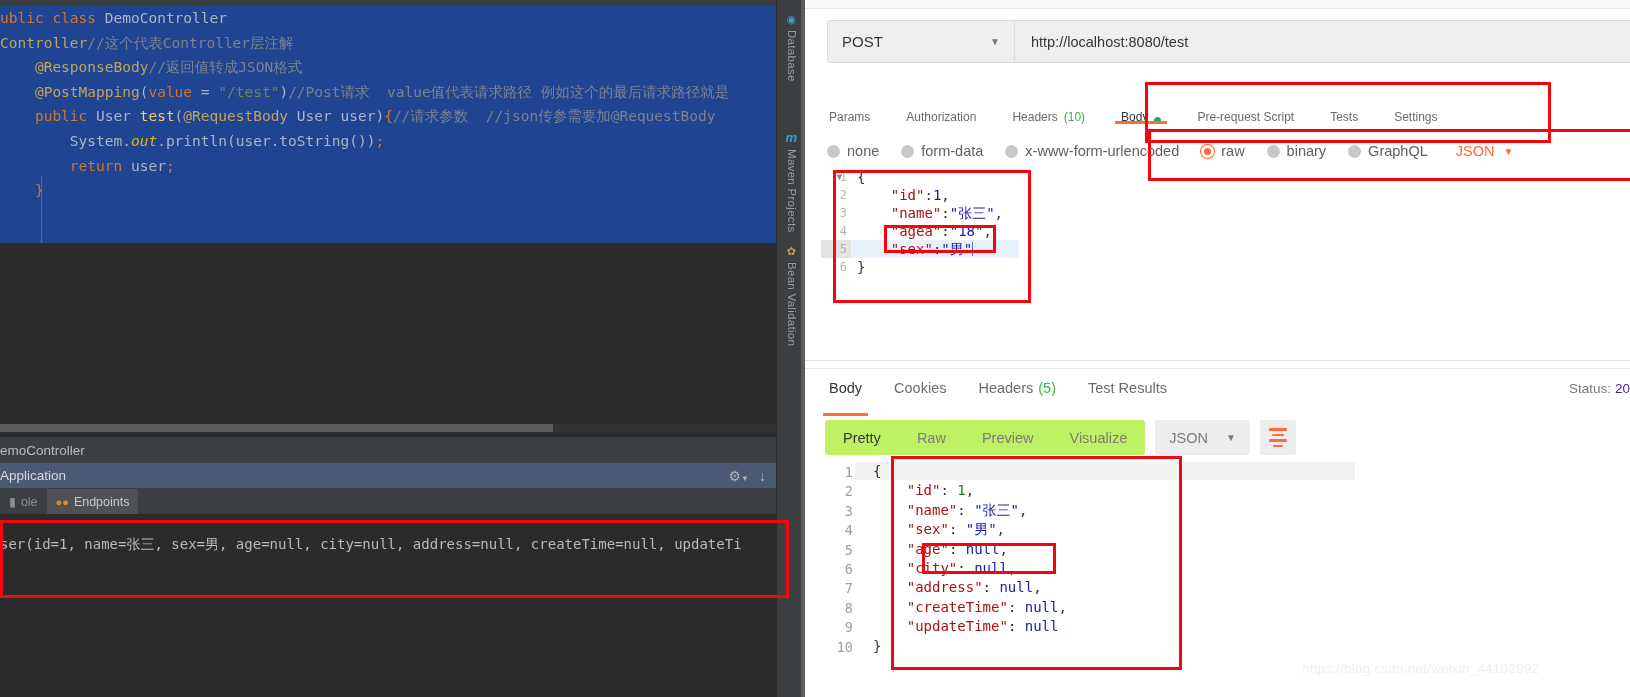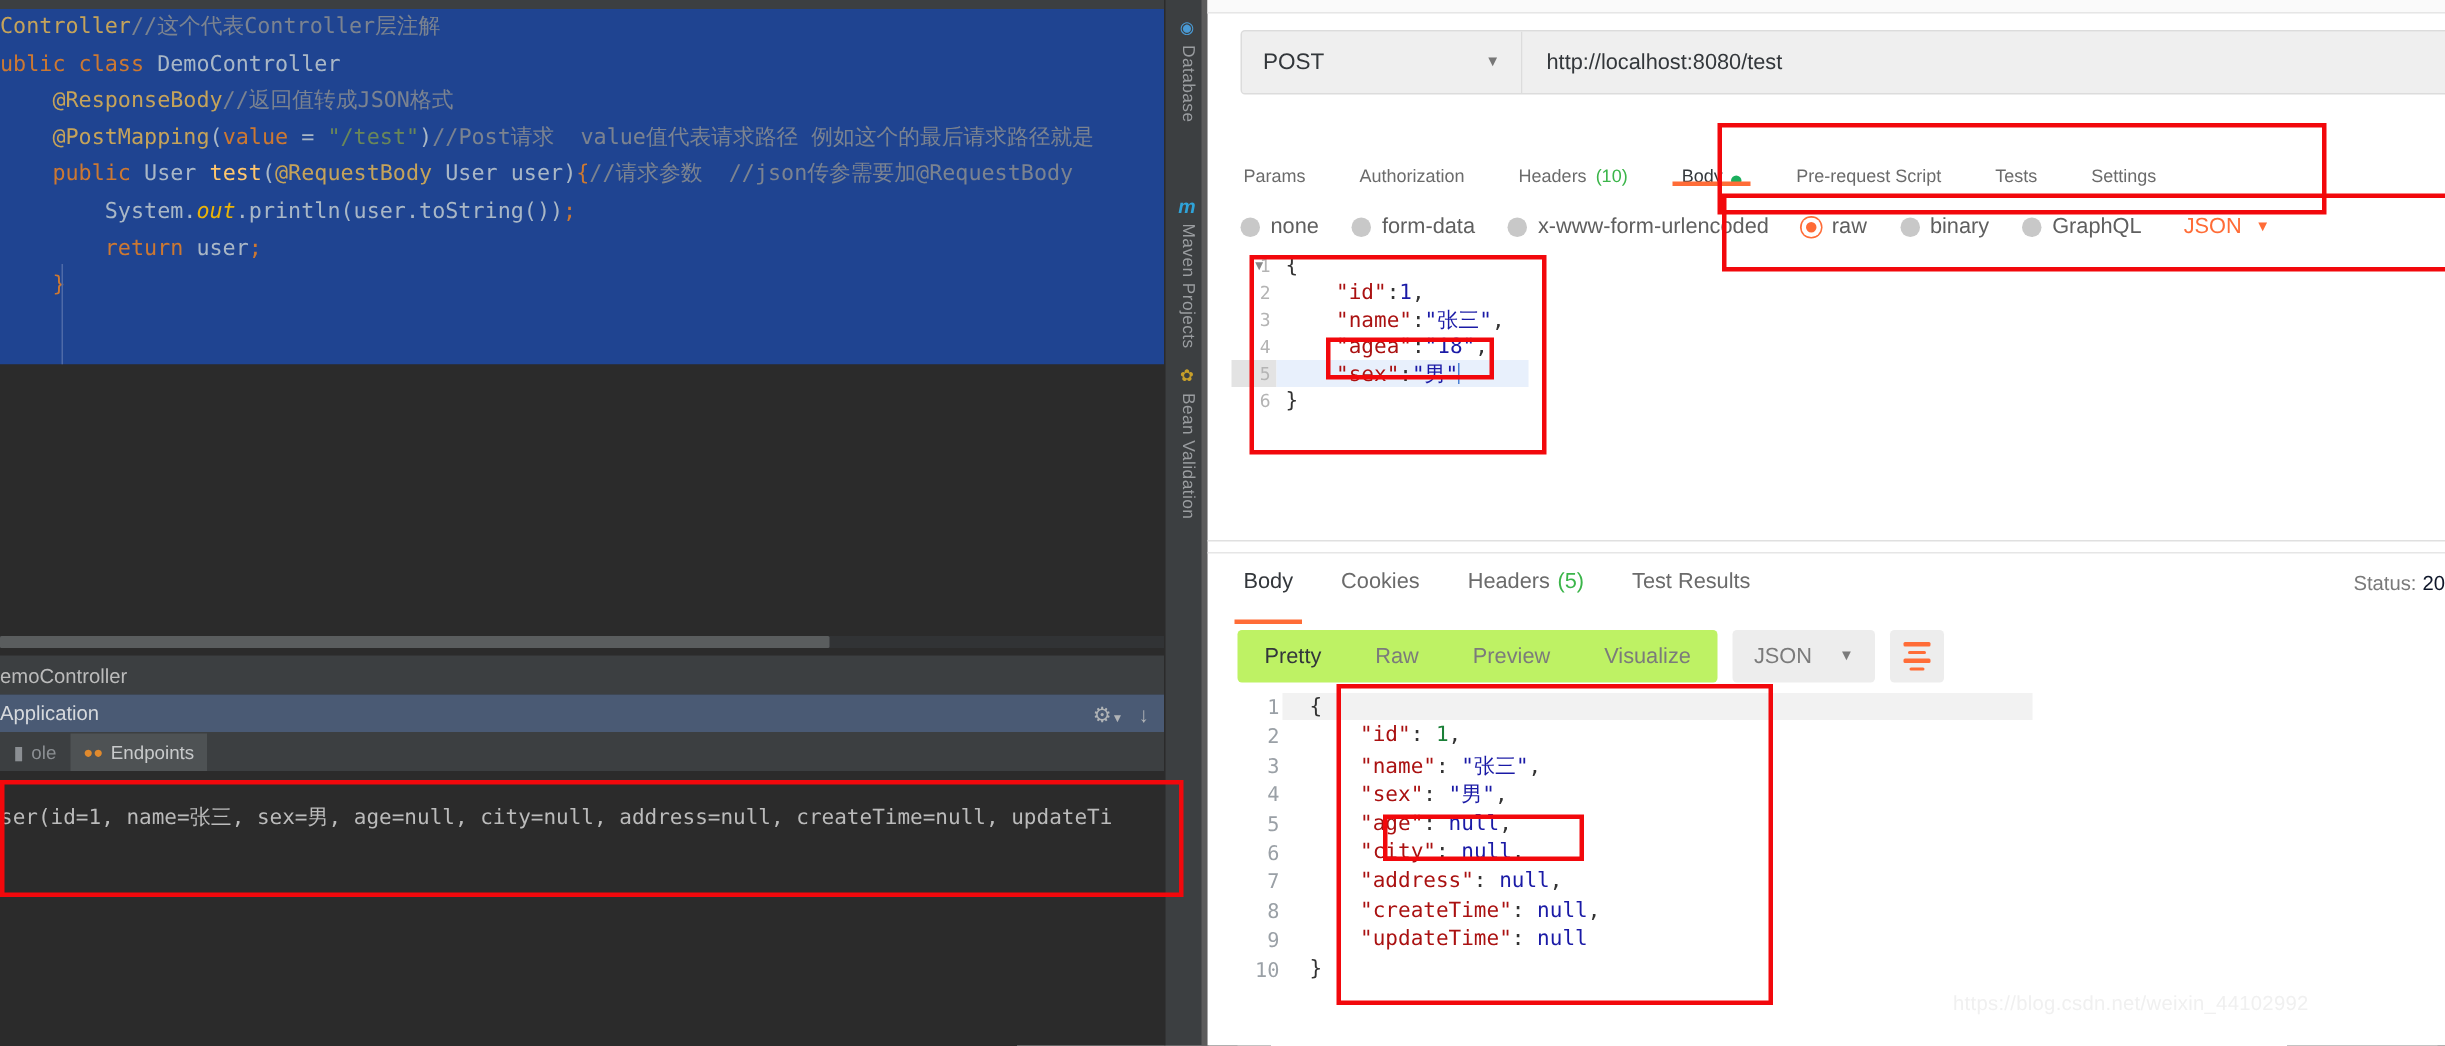--- a/index.html
+++ b/index.html
@@ -117,21 +117,21 @@
   
   #pm-split{position:absolute;left:0;top:360px;width:825px;height:1px;background:#e0e0e0;}
   #pm-split2{position:absolute;left:0;top:368px;width:825px;height:1px;background:#e6e6e6;}
 
   
   #res-tabs{position:absolute;left:8px;top:372px;height:32px;display:flex;align-items:center;}
   .restab{padding:0 16px;height:32px;display:flex;align-items:center;gap:5px;font-size:14.5px;color:#6b6b6b;position:relative;}
   .restab.active{color:#33373b;}
   .restab.active::after{content:"";position:absolute;left:10px;right:10px;bottom:-12px;height:3px;background:#ff6c37;}
   #status{position:absolute;right:0px;top:372px;height:32px;display:flex;align-items:center;font-size:13.5px;color:#7a7a7a;}
-  #status b{color:#0f172a;font-weight:400;margin-left:4px;}
+  #status b{color:#4c1d95;font-weight:400;margin-left:4px;}
 
   
   #res-toolbar{position:absolute;left:20px;top:420px;height:35px;display:flex;align-items:center;gap:10px;}
   .seg{display:flex;align-items:center;height:35px;background:#bef264;border-radius:3px;overflow:hidden;}
   .segbtn{padding:0 18px;height:35px;display:flex;align-items:center;font-size:14.5px;color:#7b7b7b;}
   .segbtn.active{color:#33373b;}
   #fmt-select{display:flex;align-items:center;gap:18px;padding:0 14px;height:35px;background:#ededed;border-radius:3px;font-size:14.5px;color:#7b7b7b;}
   #wrap-btn{width:36px;height:35px;background:#ededed;border-radius:3px;display:flex;flex-direction:column;
             align-items:center;justify-content:center;gap:3px;}
   #wrap-btn i{display:block;background:#ff6c37;height:2.5px;border-radius:1px;}
@@ -161,22 +161,22 @@
 
 <div class="root">
 
   <div id="ide">
 
     <div class="ide-topstrip"></div>
 
     <div id="editor">
       <div class="indent-guide"></div>
       <div id="code-lines">
+          <div class="code-line"><span class="c-kw">ublic </span><span class="c-kw">class </span><span class="c-plain">DemoController</span></div>
           <div class="code-line"><span class="c-ann">Controller</span><span class="c-cmt">//这个代表Controller层注解</span></div>
-          <div class="code-line"><span class="c-kw">ublic </span><span class="c-kw">class </span><span class="c-plain">DemoController</span></div>
           <div class="code-line"><span class="c-plain"></span></div>
           <div class="code-line"><span class="c-ann">    @ResponseBody</span><span class="c-cmt">//返回值转成JSON格式</span></div>
           <div class="code-line"><span class="c-ann">    @PostMapping</span><span class="c-plain">(</span><span class="c-kw">value</span><span class="c-plain"> = </span><span class="c-str">"/test"</span><span class="c-plain">)</span><span class="c-cmt">//Post请求  value值代表请求路径 例如这个的最后请求路径就是</span></div>
           <div class="code-line"><span class="c-kw">    public </span><span class="c-plain">User </span><span class="c-fn">test</span><span class="c-plain">(</span><span class="c-ann">@RequestBody</span><span class="c-plain"> User user</span><span class="c-plain">)</span><span class="c-kw">{</span><span class="c-cmt">//请求参数  //json传参需要加@RequestBody</span></div>
           <div class="code-line"><span class="c-plain">        System.</span><span class="c-it">out</span><span class="c-plain">.println(user.toString())</span><span class="c-semi">;</span></div>
           <div class="code-line"><span class="c-kw">        return </span><span class="c-plain">user</span><span class="c-semi">;</span></div>
           <div class="code-line"><span class="c-kw">    }</span></div>
         </div>
     </div>
 

